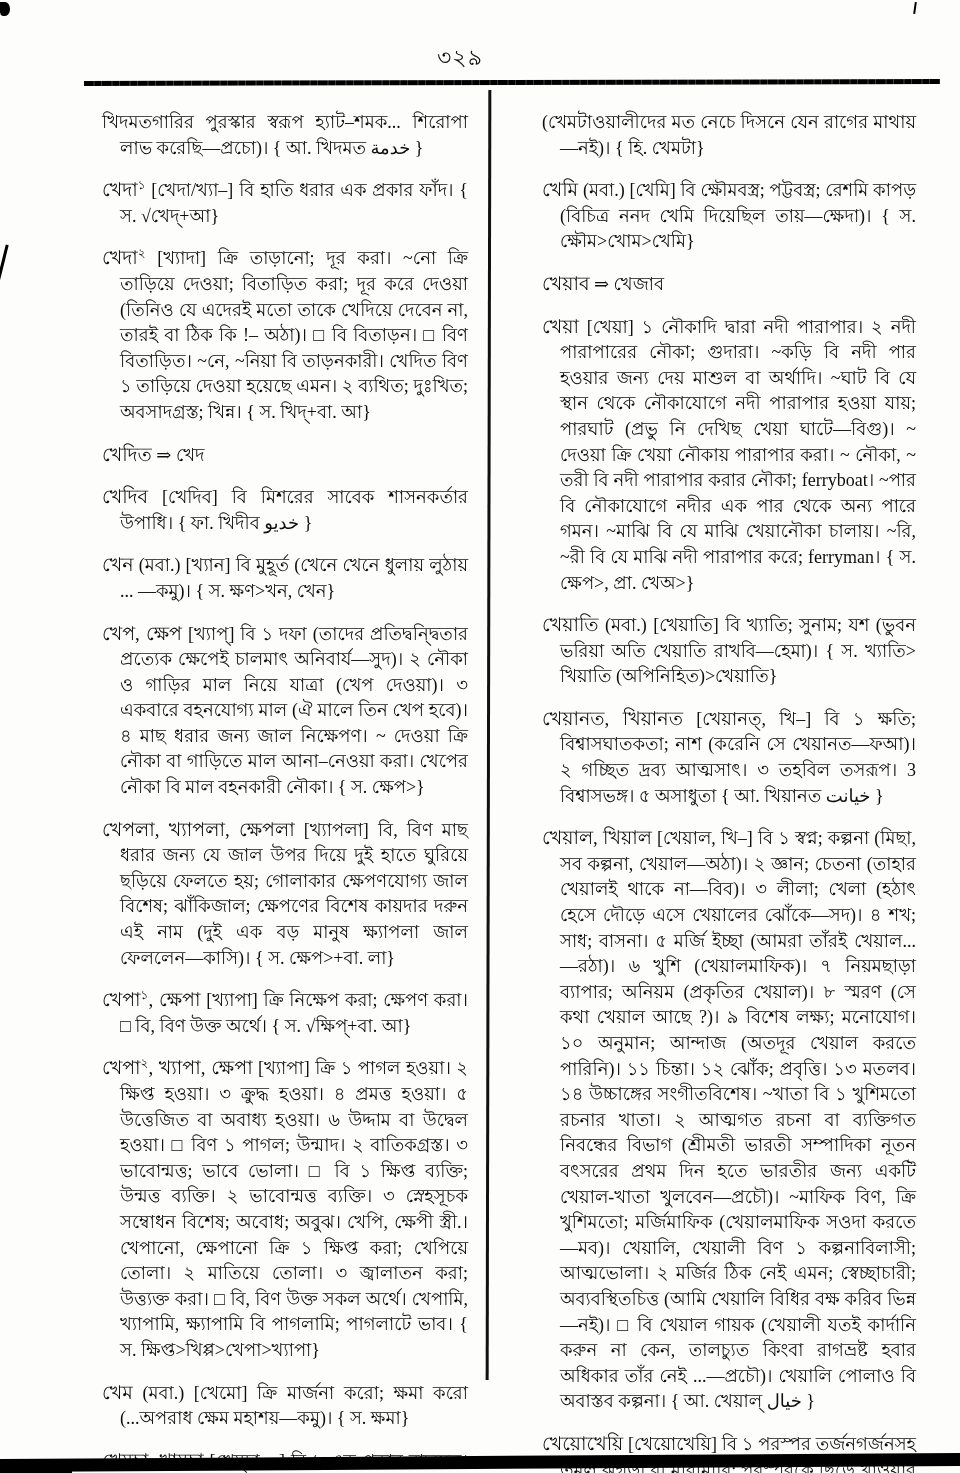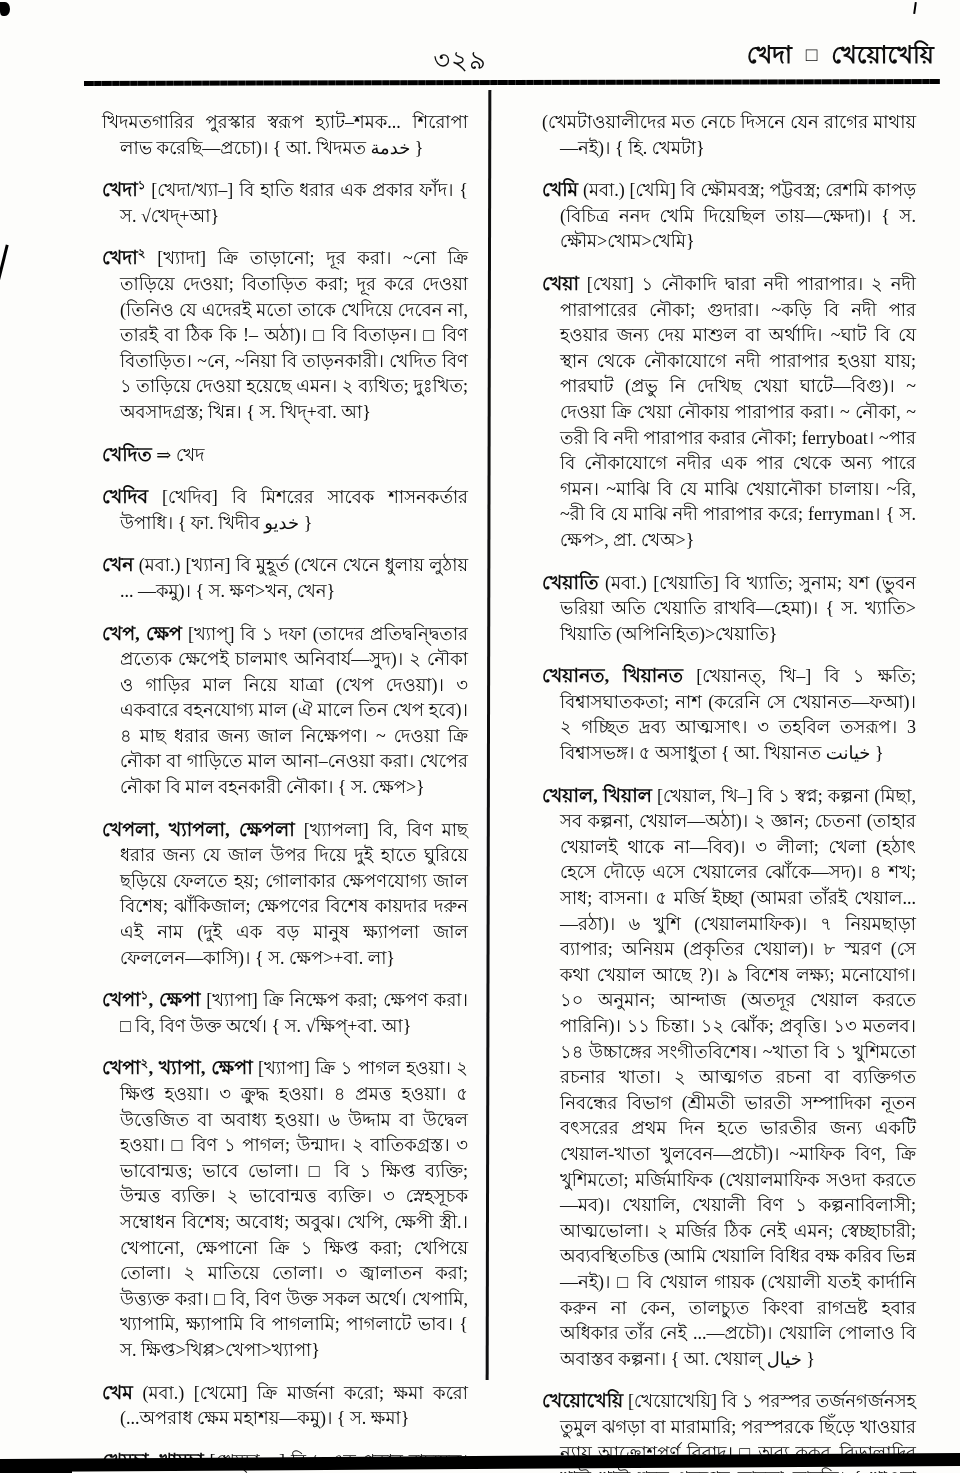--- a/index.html
+++ b/index.html
@@ -8,21 +8,21 @@
     width:960px;height:1473px;
     margin:0 auto;
     background:#fdfdfb;
     color:#0e0e0e;
     font-family:"Liberation Serif","DejaVu Serif",serif;
     overflow:hidden;
   }
   
   .page-number{
     position:absolute;top:40px;left:395px;width:130px;
-    text-align:center;font-size:26px;letter-spacing:1px;
+    text-align:center;font-size:22px;letter-spacing:1px;
   }
   .guide-words{
     position:absolute;top:36px;right:26px;
     font-size:24px;font-weight:bold;white-space:nowrap;
   }
   .guide-sep{
     display:inline-block;margin:0 14px;
     font-weight:normal;font-size:19px;transform:translateY(-2px);
   }
   .head-rule{
@@ -38,21 +38,21 @@
   }
   .col-left{left:86px;width:398px;}
   .col-right{left:526px;width:406px;}
   .col-divider{
     position:absolute;top:90px;left:487px;width:2.5px;height:1290px;
     background:#111;transform:rotate(0.12deg);
   }
   .entry{
     margin:16px;padding-left:18px;text-indent:-18px;
   }
-  .hw{font-weight:bold;font-size:19px;}
+  .hw{font-weight:normal;font-size:19px;}
   .hw sup{font-size:12px;line-height:0;}
   
   .blob-top-left{
     position:absolute;top:2px;left:0;width:10px;height:14px;
     background:#000;border-radius:0 60% 60% 40%;
   }
   .scratch-left{
     position:absolute;top:244px;left:-2px;width:3px;height:64px;
     background:#000;transform:rotate(14deg);
   }
@@ -71,23 +71,20 @@
 </head>
 <body>
 
 <div class="page">
 
   <div class="blob-top-left"></div>
   <div class="scratch-left"></div>
   <div class="tick-top-right"></div>
 
   <div class="page-number">৩২৯</div>
-  <div class="guide-words">
-    <span>খেদা</span><span class="guide-sep">□</span><span>খেয়োখেয়ি</span>
-  </div>
   <div class="head-rule"></div>
 
   <div class="col-divider"></div>
 
   <div class="col col-left" id="col-left">
       <p class="entry"><span>খিদমতগারির পুরস্কার স্বরূপ হ্যাট–শমক... শিরোপা লাভ করেছি—প্রচো)। { আ. খিদমত خدمة }</span></p>
       <p class="entry"><b class="hw">খেদা<sup>১</sup></b> <span>[খেদা/খ্যা–] বি হাতি ধরার এক প্রকার ফাঁদ। { স. √খেদ্+আ}</span></p>
       <p class="entry"><b class="hw">খেদা<sup>২</sup></b> <span>[খ্যাদা] ক্রি তাড়ানো; দূর করা। ~নো ক্রি তাড়িয়ে দেওয়া; বিতাড়িত করা; দূর করে দেওয়া (তিনিও যে এদেরই মতো তাকে খেদিয়ে দেবেন না, তারই বা ঠিক কি !– অঠা)। □ বি বিতাড়ন। □ বিণ বিতাড়িত। ~নে, ~নিয়া বি তাড়নকারী। খেদিত বিণ ১ তাড়িয়ে দেওয়া হয়েছে এমন। ২ ব্যথিত; দুঃখিত; অবসাদগ্রস্ত; খিন্ন। { স. খিদ্+বা. আ}</span></p>
       <p class="entry"><b class="hw">খেদিত</b> <span>⇒ খেদ</span></p>
       <p class="entry"><b class="hw">খেদিব</b> <span>[খেদিব] বি মিশরের সাবেক শাসনকর্তার উপাধি। { ফা. খিদীব خديو }</span></p>
@@ -95,20 +92,21 @@
       <p class="entry"><b class="hw">খেপ, ক্ষেপ</b> <span>[খ্যাপ্] বি ১ দফা (তাদের প্রতিদ্বন্দ্বিতার প্রত্যেক ক্ষেপেই চালমাৎ অনিবার্য—সুদ)। ২ নৌকা ও গাড়ির মাল নিয়ে যাত্রা (খেপ দেওয়া)। ৩ একবারে বহনযোগ্য মাল (ঐ মালে তিন খেপ হবে)। ৪ মাছ ধরার জন্য জাল নিক্ষেপণ। ~ দেওয়া ক্রি নৌকা বা গাড়িতে মাল আনা–নেওয়া করা। খেপের নৌকা বি মাল বহনকারী নৌকা। { স. ক্ষেপ&gt;}</span></p>
       <p class="entry"><b class="hw">খেপলা, খ্যাপলা, ক্ষেপলা</b> <span>[খ্যাপলা] বি, বিণ মাছ ধরার জন্য যে জাল উপর দিয়ে দুই হাতে ঘুরিয়ে ছড়িয়ে ফেলতে হয়; গোলাকার ক্ষেপণযোগ্য জাল বিশেষ; ঝাঁকিজাল; ক্ষেপণের বিশেষ কায়দার দরুন এই নাম (দুই এক বড় মানুষ ক্ষ্যাপলা জাল ফেললেন—কাসি)। { স. ক্ষেপ&gt;+বা. লা}</span></p>
       <p class="entry"><b class="hw">খেপা<sup>১</sup>, ক্ষেপা</b> <span>[খ্যাপা] ক্রি নিক্ষেপ করা; ক্ষেপণ করা। □ বি, বিণ উক্ত অর্থে। { স. √ক্ষিপ্+বা. আ}</span></p>
       <p class="entry"><b class="hw">খেপা<sup>২</sup>, খ্যাপা, ক্ষেপা</b> <span>[খ্যাপা] ক্রি ১ পাগল হওয়া। ২ ক্ষিপ্ত হওয়া। ৩ ক্রুদ্ধ হওয়া। ৪ প্রমত্ত হওয়া। ৫ উত্তেজিত বা অবাধ্য হওয়া। ৬ উদ্দাম বা উদ্বেল হওয়া। □ বিণ ১ পাগল; উন্মাদ। ২ বাতিকগ্রস্ত। ৩ ভাবোন্মত্ত; ভাবে ভোলা। □ বি ১ ক্ষিপ্ত ব্যক্তি; উন্মত্ত ব্যক্তি। ২ ভাবোন্মত্ত ব্যক্তি। ৩ স্নেহসূচক সম্বোধন বিশেষ; অবোধ; অবুঝ। খেপি, ক্ষেপী স্ত্রী.। খেপানো, ক্ষেপানো ক্রি ১ ক্ষিপ্ত করা; খেপিয়ে তোলা। ২ মাতিয়ে তোলা। ৩ জ্বালাতন করা; উত্ত্যক্ত করা। □ বি, বিণ উক্ত সকল অর্থে। খেপামি, খ্যাপামি, ক্ষ্যাপামি বি পাগলামি; পাগলাটে ভাব। { স. ক্ষিপ্ত&gt;খিপ্প&gt;খেপা&gt;খ্যাপা}</span></p>
       <p class="entry"><b class="hw">খেম</b> <span>(মবা.) [খেমো] ক্রি মার্জনা করো; ক্ষমা করো (...অপরাধ ক্ষেম মহাশয়—কমু)। { স. ক্ষমা}</span></p>
       <p class="entry"><b class="hw">খেমচা, খামচা</b> <span>[খেম্‌চা, –] বি ১ এক প্রকার বাদ্যযন্ত্র। ২ একমুষ্টি পরিমাণ; এক খামচা; এক খাবলা। { আ. খমসাহ্ خمسه &gt;}</span></p>
     </div>
   <div class="col col-right" id="col-right">
       <p class="entry"><span>(খেমটাওয়ালীদের মত নেচে দিসনে যেন রাগের মাথায়—নই)। { হি. খেমটা}</span></p>
       <p class="entry"><b class="hw">খেমি</b> <span>(মবা.) [খেমি] বি ক্ষৌমবস্ত্র; পট্টবস্ত্র; রেশমি কাপড় (বিচিত্র ননদ খেমি দিয়েছিল তায়—ক্ষেদা)। { স. ক্ষৌম&gt;খোম&gt;খেমি}</span></p>
+      <p class="entry"><b class="hw">খেয়াব</b> <span>⇒ খেজাব</span></p>
       <p class="entry"><b class="hw">খেয়া</b> <span>[খেয়া] ১ নৌকাদি দ্বারা নদী পারাপার। ২ নদী পারাপারের নৌকা; গুদারা। ~কড়ি বি নদী পার হওয়ার জন্য দেয় মাশুল বা অর্থাদি। ~ঘাট বি যে স্থান থেকে নৌকাযোগে নদী পারাপার হওয়া যায়; পারঘাট (প্রভু নি দেখিছ খেয়া ঘাটে—বিগু)। ~ দেওয়া ক্রি খেয়া নৌকায় পারাপার করা। ~ নৌকা, ~ তরী বি নদী পারাপার করার নৌকা; ferryboat। ~পার বি নৌকাযোগে নদীর এক পার থেকে অন্য পারে গমন। ~মাঝি বি যে মাঝি খেয়ানৌকা চালায়। ~রি, ~রী বি যে মাঝি নদী পারাপার করে; ferryman। { স. ক্ষেপ&gt;, প্রা. খেঅ&gt;}</span></p>
       <p class="entry"><b class="hw">খেয়াতি</b> <span>(মবা.) [খেয়াতি] বি খ্যাতি; সুনাম; যশ (ভুবন ভরিয়া অতি খেয়াতি রাখবি—হেমা)। { স. খ্যাতি&gt; খিয়াতি (অপিনিহিত)&gt;খেয়াতি}</span></p>
       <p class="entry"><b class="hw">খেয়ানত, খিয়ানত</b> <span>[খেয়ানত্, খি–] বি ১ ক্ষতি; বিশ্বাসঘাতকতা; নাশ (করেনি সে খেয়ানত—ফআ)। ২ গচ্ছিত দ্রব্য আত্মসাৎ। ৩ তহবিল তসরূপ। 3 বিশ্বাসভঙ্গ। ৫ অসাধুতা { আ. খিয়ানত خيانت }</span></p>
       <p class="entry"><b class="hw">খেয়াল, খিয়াল</b> <span>[খেয়াল, খি–] বি ১ স্বপ্ন; কল্পনা (মিছা, সব কল্পনা, খেয়াল—অঠা)। ২ জ্ঞান; চেতনা (তাহার খেয়ালই থাকে না—বিব)। ৩ লীলা; খেলা (হঠাৎ হেসে দৌড়ে এসে খেয়ালের ঝোঁকে—সদ)। ৪ শখ; সাধ; বাসনা। ৫ মর্জি ইচ্ছা (আমরা তাঁরই খেয়াল...—রঠা)। ৬ খুশি (খেয়ালমাফিক)। ৭ নিয়মছাড়া ব্যাপার; অনিয়ম (প্রকৃতির খেয়াল)। ৮ স্মরণ (সে কথা খেয়াল আছে ?)। ৯ বিশেষ লক্ষ্য; মনোযোগ। ১০ অনুমান; আন্দাজ (অতদূর খেয়াল করতে পারিনি)। ১১ চিন্তা। ১২ ঝোঁক; প্রবৃত্তি। ১৩ মতলব। ১৪ উচ্চাঙ্গের সংগীতবিশেষ। ~খাতা বি ১ খুশিমতো রচনার খাতা। ২ আত্মগত রচনা বা ব্যক্তিগত নিবন্ধের বিভাগ (শ্রীমতী ভারতী সম্পাদিকা নূতন বৎসরের প্রথম দিন হতে ভারতীর জন্য একটি খেয়াল-খাতা খুলবেন—প্রচৌ)। ~মাফিক বিণ, ক্রি খুশিমতো; মর্জিমাফিক (খেয়ালমাফিক সওদা করতে—মব)। খেয়ালি, খেয়ালী বিণ ১ কল্পনাবিলাসী; আত্মভোলা। ২ মর্জির ঠিক নেই এমন; স্বেচ্ছাচারী; অব্যবস্থিতচিত্ত (আমি খেয়ালি বিধির বক্ষ করিব ভিন্ন—নই)। □ বি খেয়াল গায়ক (খেয়ালী যতই কার্দানি করুন না কেন, তালচ্যুত কিংবা রাগভ্রষ্ট হবার অধিকার তাঁর নেই ...—প্রচৌ)। খেয়ালি পোলাও বি অবাস্তব কল্পনা। { আ. খেয়াল্ خيال }</span></p>
       <p class="entry"><b class="hw">খেয়োখেয়ি</b> <span>[খেয়োখেয়ি] বি ১ পরস্পর তর্জনগর্জনসহ তুমুল ঝগড়া বা মারামারি; পরস্পরকে ছিঁড়ে খাওয়ার ন্যায় আক্রোশপূর্ণ বিবাদ। □ অব্য কুকুর–বিড়ালাদির খাউ খাউ শব্দে পরস্পর কামড়া–কামড়ি। { খাওয়া খাওয়ি; স. খাদ্&gt;বা. খা+ওয়া; খা+ওয়া+ই}</span></p>
     </div>
 
   <div class="bottom-bar"></div>
   <div class="bottom-corner"></div>
 

